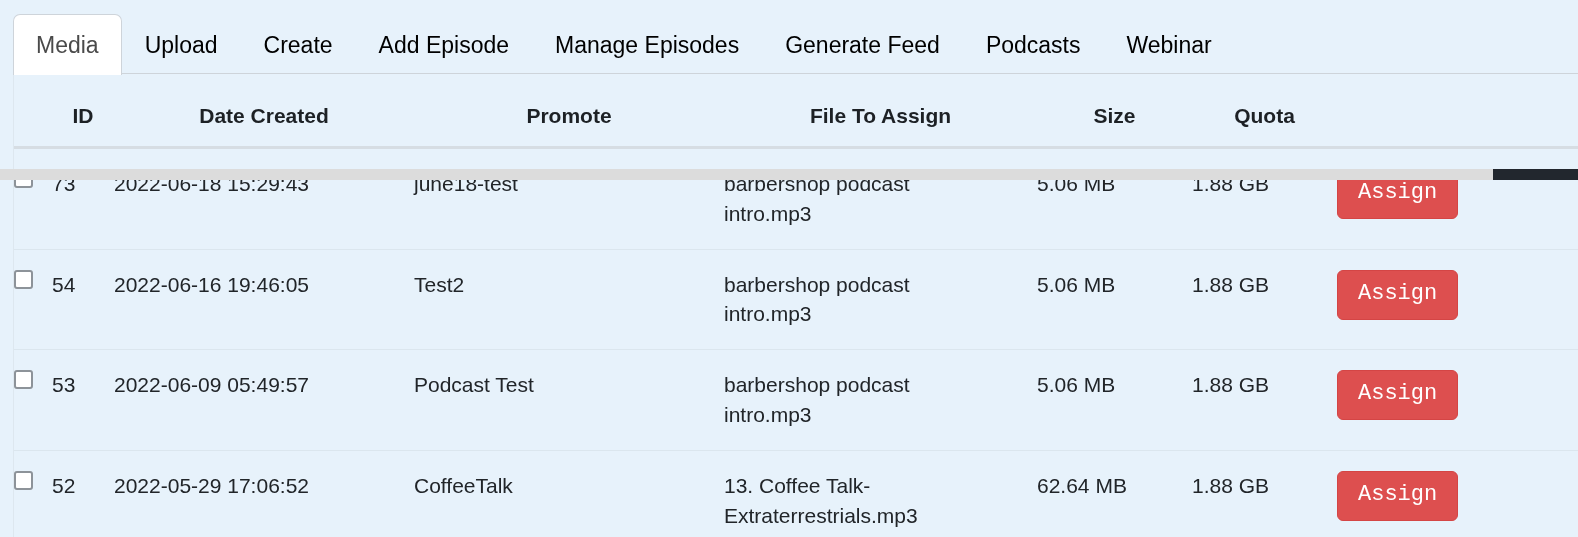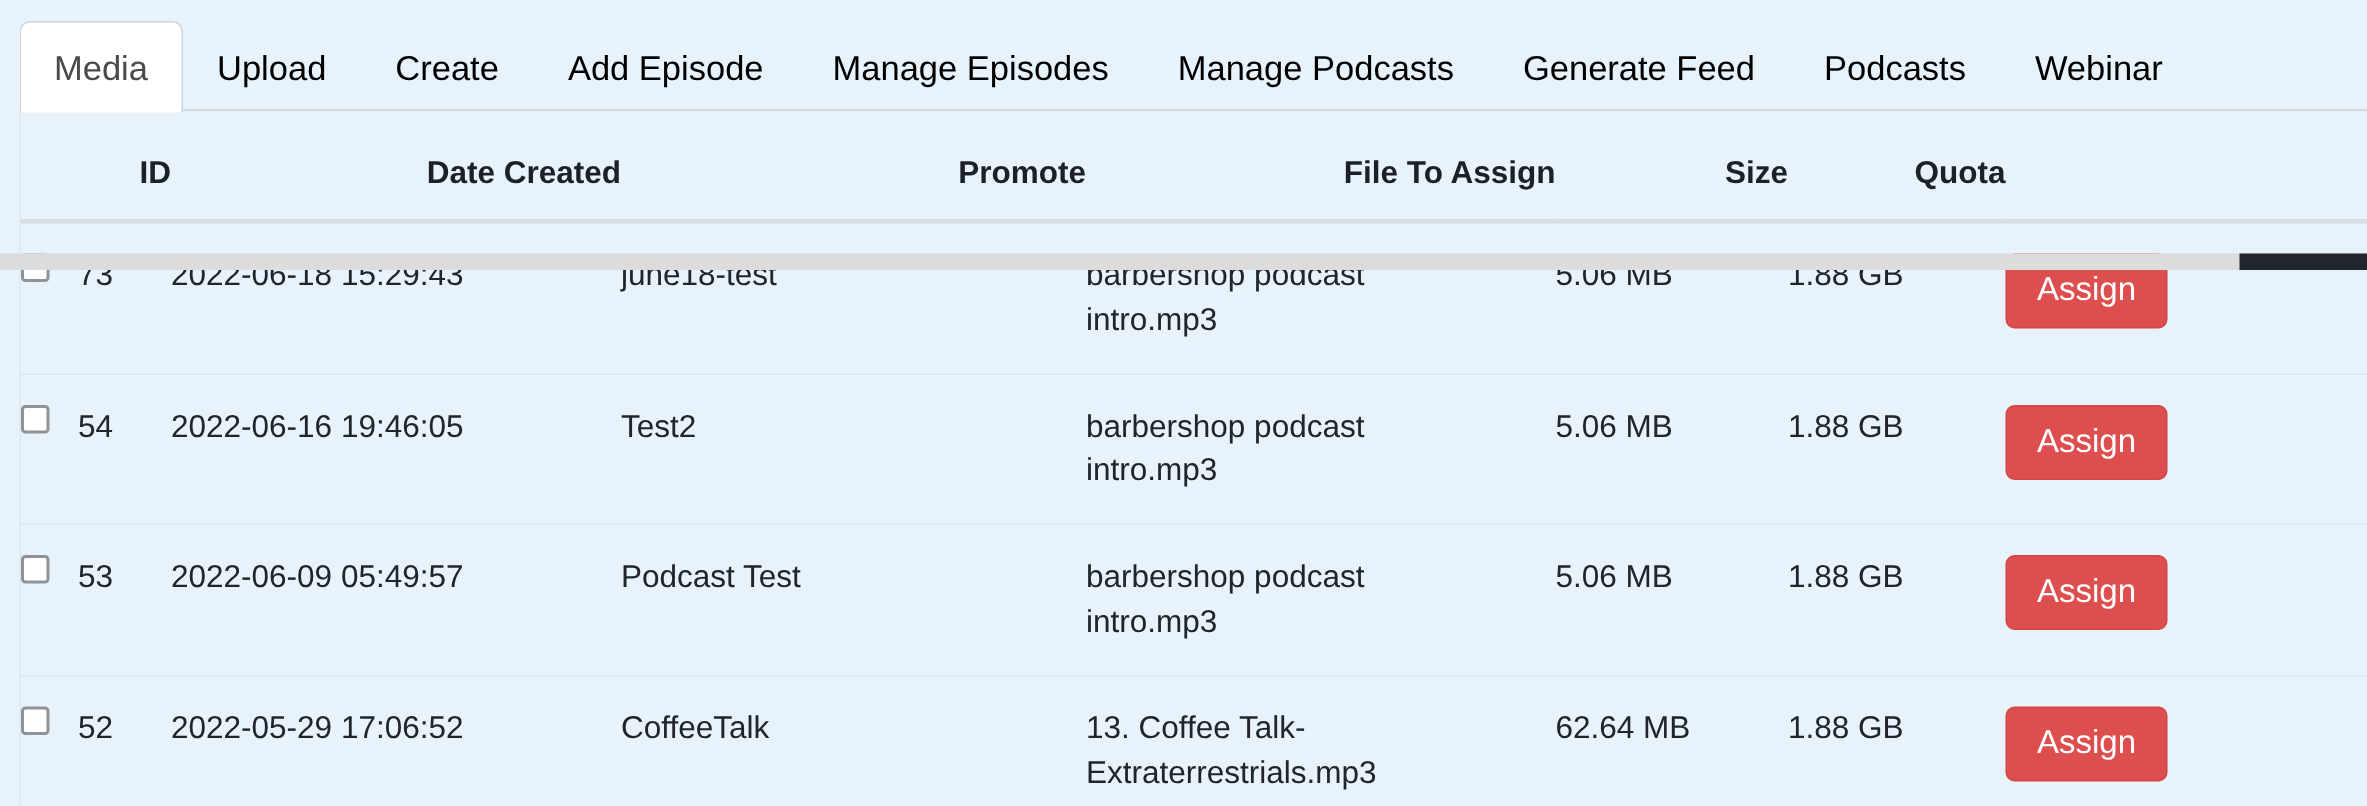--- a/index.html
+++ b/index.html
@@ -78,21 +78,21 @@
   table.media-table {
     border-collapse: collapse;
     width: 1565px;
     table-layout: fixed;
   }
 
   table.media-table th {
     font-size: 21px;
     font-weight: bold;
     color: #1d2125;
-    text-align: right;
+    text-align: center;
     padding: 30px 0 18px 0;
     vertical-align: bottom;
     border-bottom: 3px solid #d6dde3;
   }
   table.media-table td {
     font-size: 21px;
     color: #212529;
     text-align: left;
     padding: 20px 0 20px 0;
     vertical-align: top;
@@ -126,21 +126,21 @@
     cursor: pointer;
     display: block;
   }
 
   .assign-btn {
     display: inline-block;
     background: #dd4f4f;
     border: 1px solid #d44545;
     color: #ffffff;
     font-size: 22px;
-    font-family: Liberation Sans, sans-serif;
+    font-family: Liberation Mono, monospace;
     line-height: 1;
     padding: 12px 20px 14px 20px;
     border-radius: 6px;
     cursor: pointer;
     white-space: nowrap;
   }
   td.cell-action { padding-top: 12px; }
 
   .file-text { display: block; max-width: 260px; }
 
@@ -168,21 +168,20 @@
 <body>
 
 <div class="page">
 
   <nav class="tab-strip" id="tab-bar">
       <div class="tab active">Media</div>
       <div class="tab">Upload</div>
       <div class="tab">Create</div>
       <div class="tab">Add Episode</div>
       <div class="tab">Manage Episodes</div>
-      <div class="tab">Manage Podcasts</div>
       <div class="tab">Generate Feed</div>
       <div class="tab">Podcasts</div>
       <div class="tab">Webinar</div>
     </nav>
 
   <div class="table-wrap">
     <table class="media-table">
       <colgroup>
         <col class="col-check">
         <col class="col-id">

